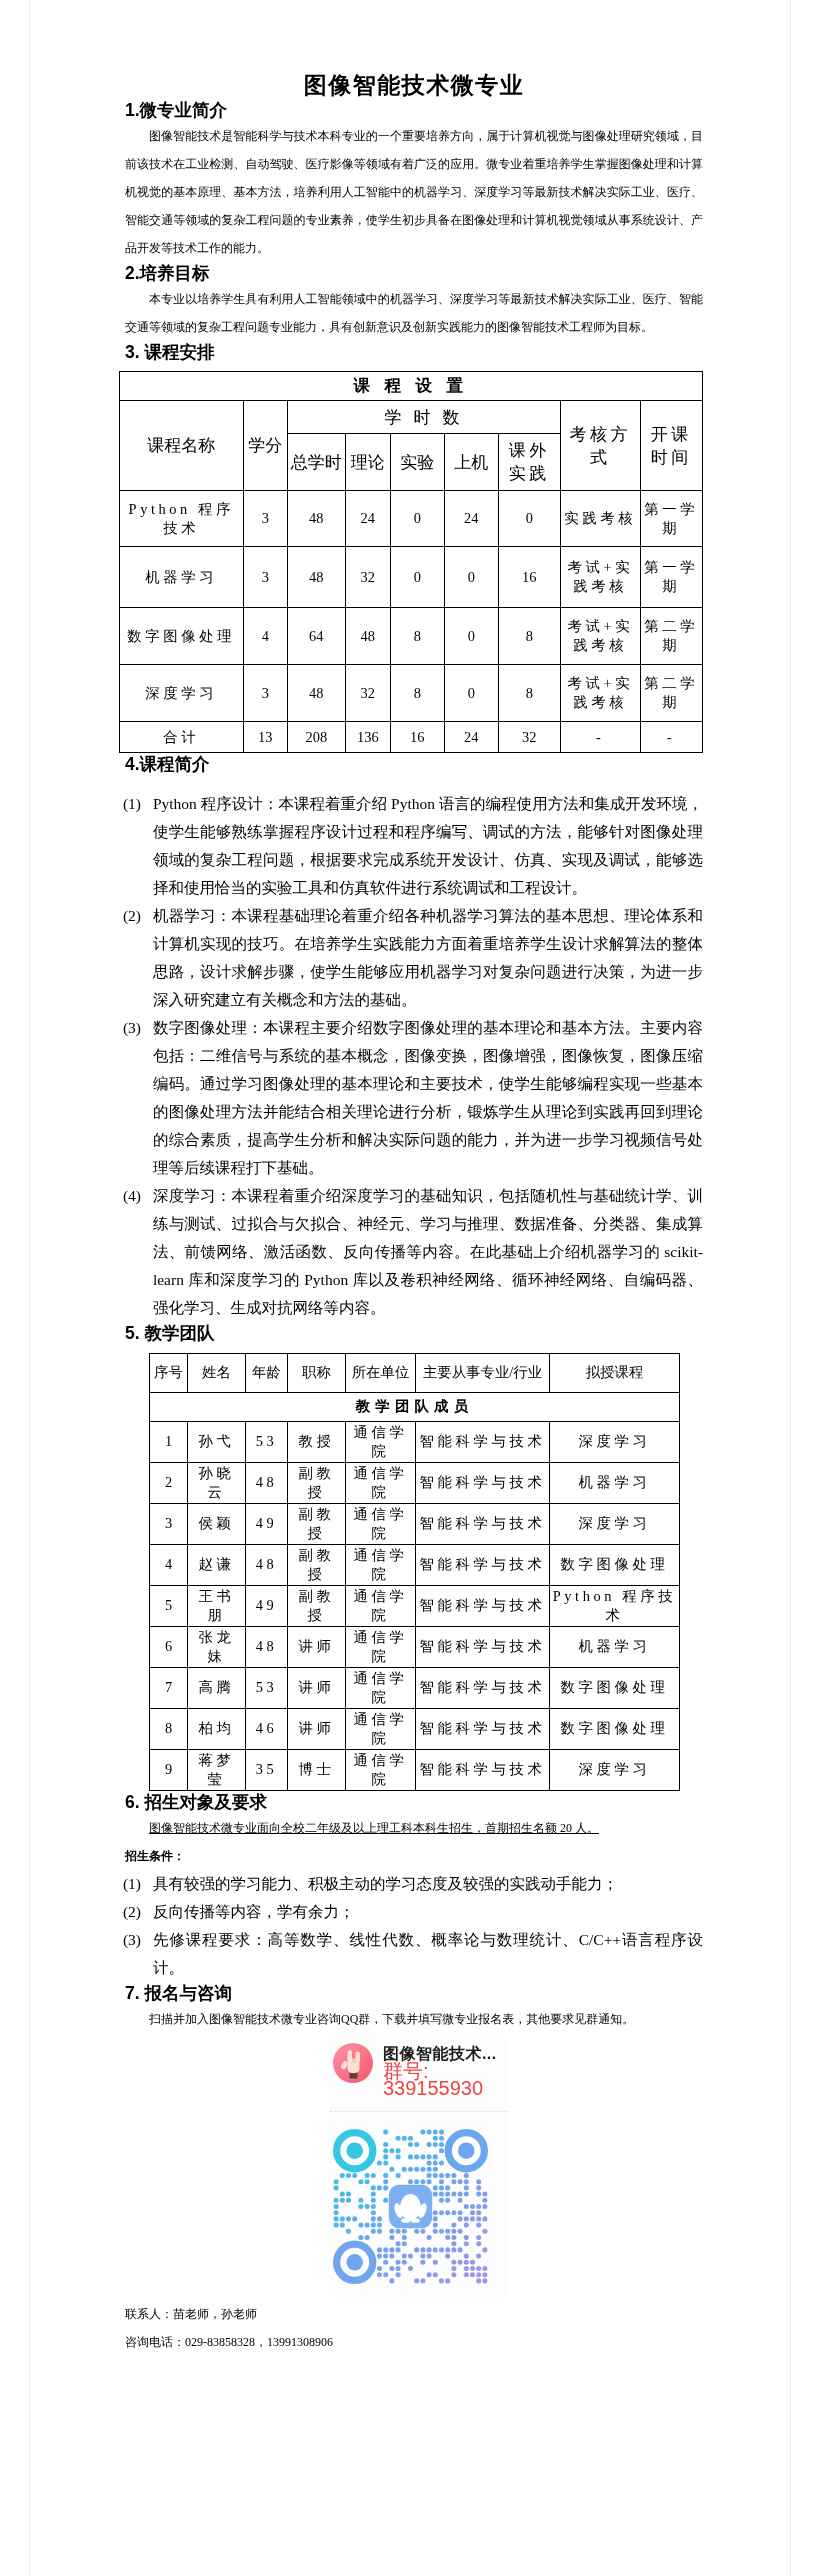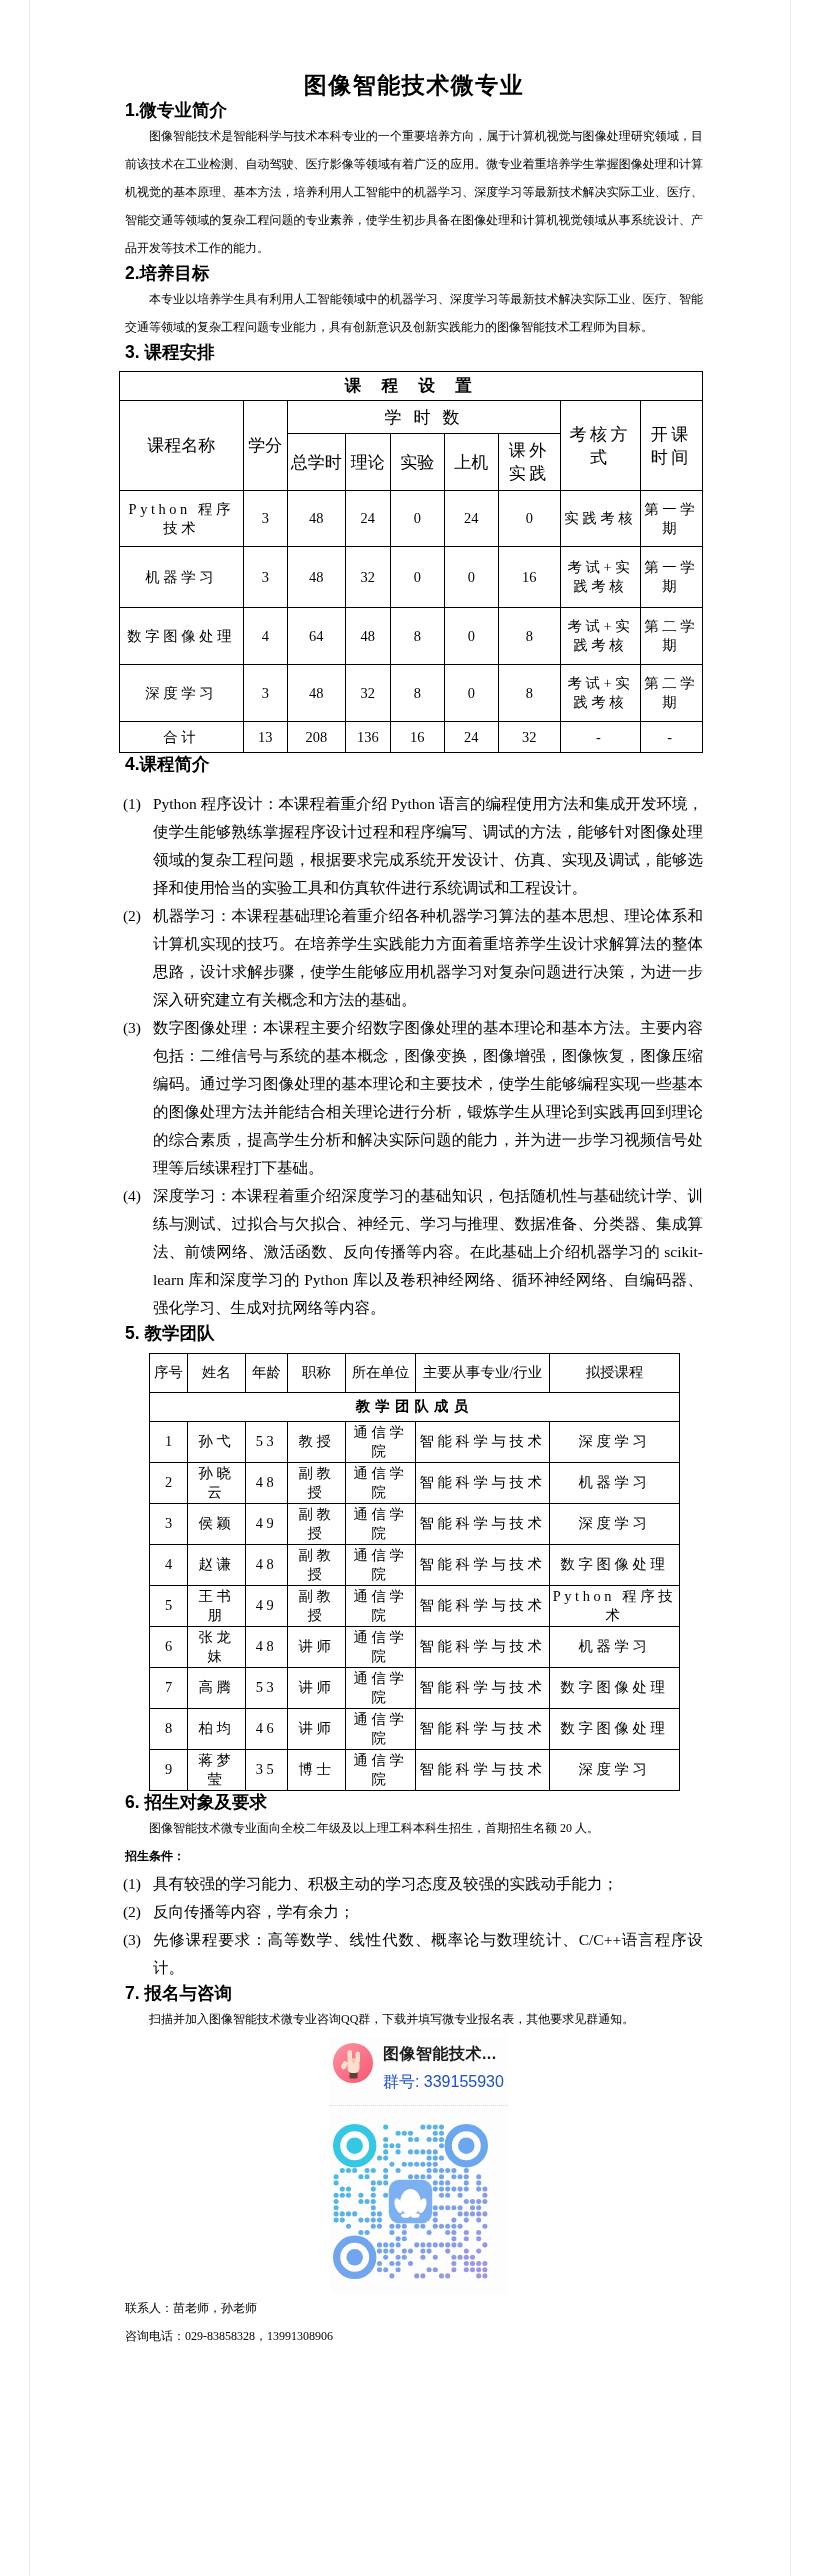--- a/index.html
+++ b/index.html
@@ -11,50 +11,50 @@
 
   h1.doc-title{font-family:"Liberation Sans","DejaVu Sans",sans-serif;font-weight:bold;
     font-size:23px;line-height:27px;text-align:center;margin:72px 0 0;letter-spacing:1.5px;}
   h2.sec{font-family:"Liberation Sans","DejaVu Sans",sans-serif;font-weight:bold;
     font-size:17.5px;line-height:23px;margin:0;}
   .mt-s1{margin-top:34px;} .mt-s2{margin-top:6.2px;} .mt-s3{margin-top:5.2px;}
   .mt-s4{margin-top:14.4px;} .mt-s5{margin-top:11.3px;} .mt-s6{margin-top:12.4px;} .mt-s7{margin-top:4.1px;}
 
   p.body{font-size:12px;line-height:28px;text-align:justify;margin:0;}
   p.indent{text-indent:2em;}
-  .p1{margin-top:14.4px;} .p2{margin-top:13.4px;} .p6{margin-top:8.2px;} .p7{margin-top:9.3px;}
+  .p1{margin-top:14.4px;} .p2{margin-top:13.4px;} .p6{margin-top:8.2px;text-decoration:underline;} .p7{margin-top:9.3px;}
   .bold-sub{font-weight:bold;margin-top:5.2px;}
 
   .numlist{margin-top:13.4px;}
   .numlist .li{display:flex;font-size:15.5px;line-height:28px;}
   .numlist .num{flex:none;width:30px;margin-left:-2.1px;}
   .numlist .litext{flex:1;text-align:justify;}
   .numlist-tight{margin-top:0;}
 
   table{border-collapse:collapse;table-layout:fixed;}
   td{border:1px solid #000;text-align:center;vertical-align:middle;
      font-size:14.4px;padding:1px 2.1px;word-break:break-all;}
-  .tbl-title{font-family:Liberation Mono, monospace;font-weight:bold;
+  .tbl-title{font-family:Liberation Serif, serif;font-weight:bold;
      font-size:16.5px;letter-spacing:5.2px;}
   .hdr{font-family:"Liberation Sans","DejaVu Sans",sans-serif;font-size:17px;}
   .ls{letter-spacing:3.6px;}
 
   .course-table{width:582px;margin:7.2px 0 0 -6.2px;}
   .team-table{width:530px;margin:8.2px 0 0 24px;}
   .team-table td{font-size:14.4px;}
 
   .qq-card{margin:2.6px 0 0 205px;width:178px;background:#fdfdfe;padding:7.2px 0 15.5px;}
   .qq-head{display:flex;align-items:flex-start;margin-left:2.6px;}
   .qq-avatar{flex:none;width:40px;height:40px;border-radius:50%;
      background:linear-gradient(140deg,#ff93a4,#f4566f);position:relative;overflow:hidden;}
   .qq-meta{margin-left:10.3px;padding-top:1px;}
   .qq-name{font-family:"Liberation Sans","DejaVu Sans",sans-serif;font-weight:bold;
      font-size:16px;line-height:19.6px;color:#1c1c1c;letter-spacing:0.5px;}
   .qq-group{font-family:"Liberation Sans","DejaVu Sans",sans-serif;
-     font-size:16px;line-height:16.5px;color:#1d4ed8;margin-top:11px;}
+     font-size:20px;line-height:16.5px;color:#ef4444;margin-top:0;}
   .qq-divider{border:none;border-top:1px dotted #d9d9d9;margin:14.4px 0 17.5px;}
   .qq-qr{width:155px;height:155px;margin:0 auto 0 2.6px;}
 
   .footer-line{font-size:15.5px;line-height:28px;margin:0 0 0 28px;}
   .f1{margin-top:44px;} .f2{margin-top:5.2px;}
 </style>
 </head>
 <body>
 
 <div class="page">

